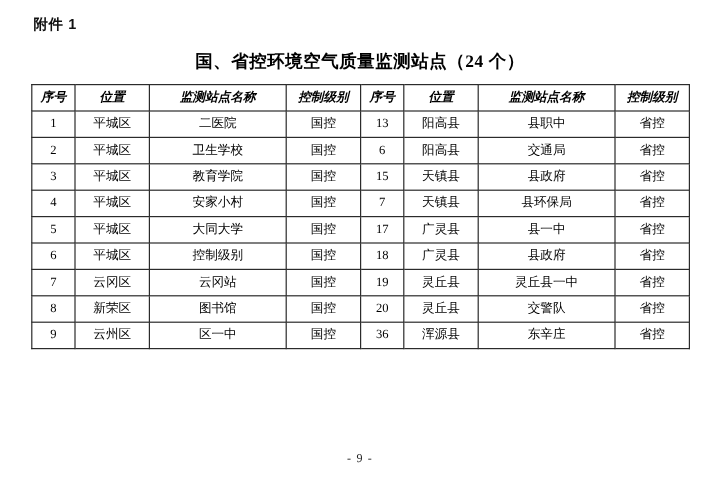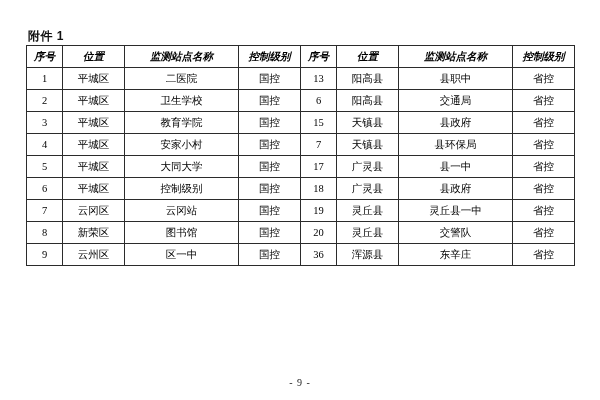--- a/index.html
+++ b/index.html
@@ -19,21 +19,21 @@
     width: 600px;
     height: 400px;
     box-sizing: border-box;
     padding: 10px 26px 0 26px;
   }
   .attachment-label {
     font-family: "Liberation Sans", sans-serif;
     font-size: 12px;
     font-weight: bold;
     letter-spacing: 0.5px;
-    margin: 18px 0 0 2px;
+    margin: 2px 0 0 2px;
     color: #111;
   }
   .doc-title {
     text-align: center;
     font-family: "Liberation Serif", serif;
     font-weight: bold;
     font-size: 14.5px;
     letter-spacing: 0.5px;
     margin: 13px 0 9px 0;
     color: #000;
@@ -80,20 +80,21 @@
     letter-spacing: 1px;
   }
 </style>
 </head>
 <body>
 
 <div class="page">
 
   <div class="attachment-label">附件 1</div>
 
+  <div class="doc-title">国、省控环境空气质量监测站点（24 个）</div>
 
   <table class="station-table">
     <colgroup>
       <col class="c-seq">
         <col class="c-loc">
         <col class="c-name">
         <col class="c-level">
       <col class="c-seq">
         <col class="c-loc">
         <col class="c-name">

